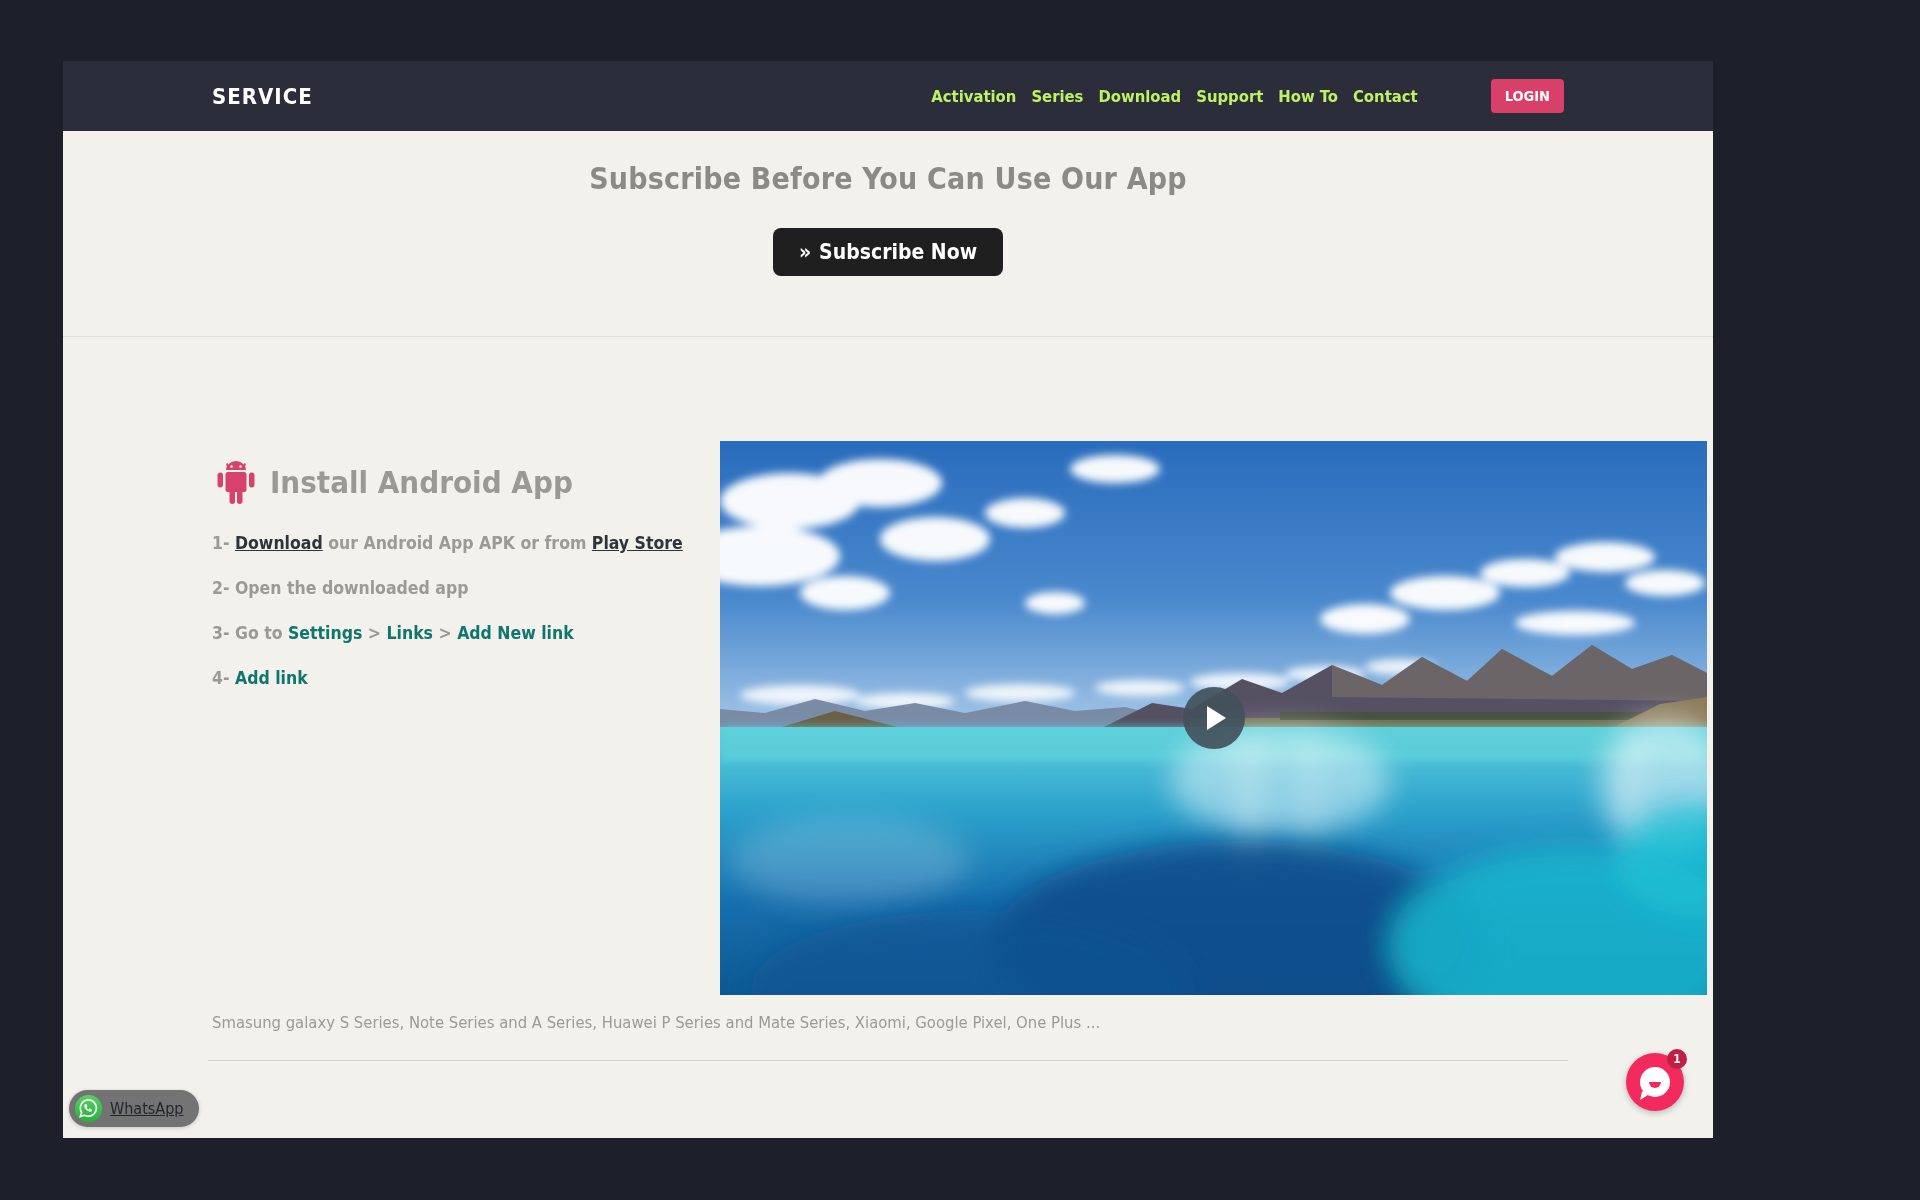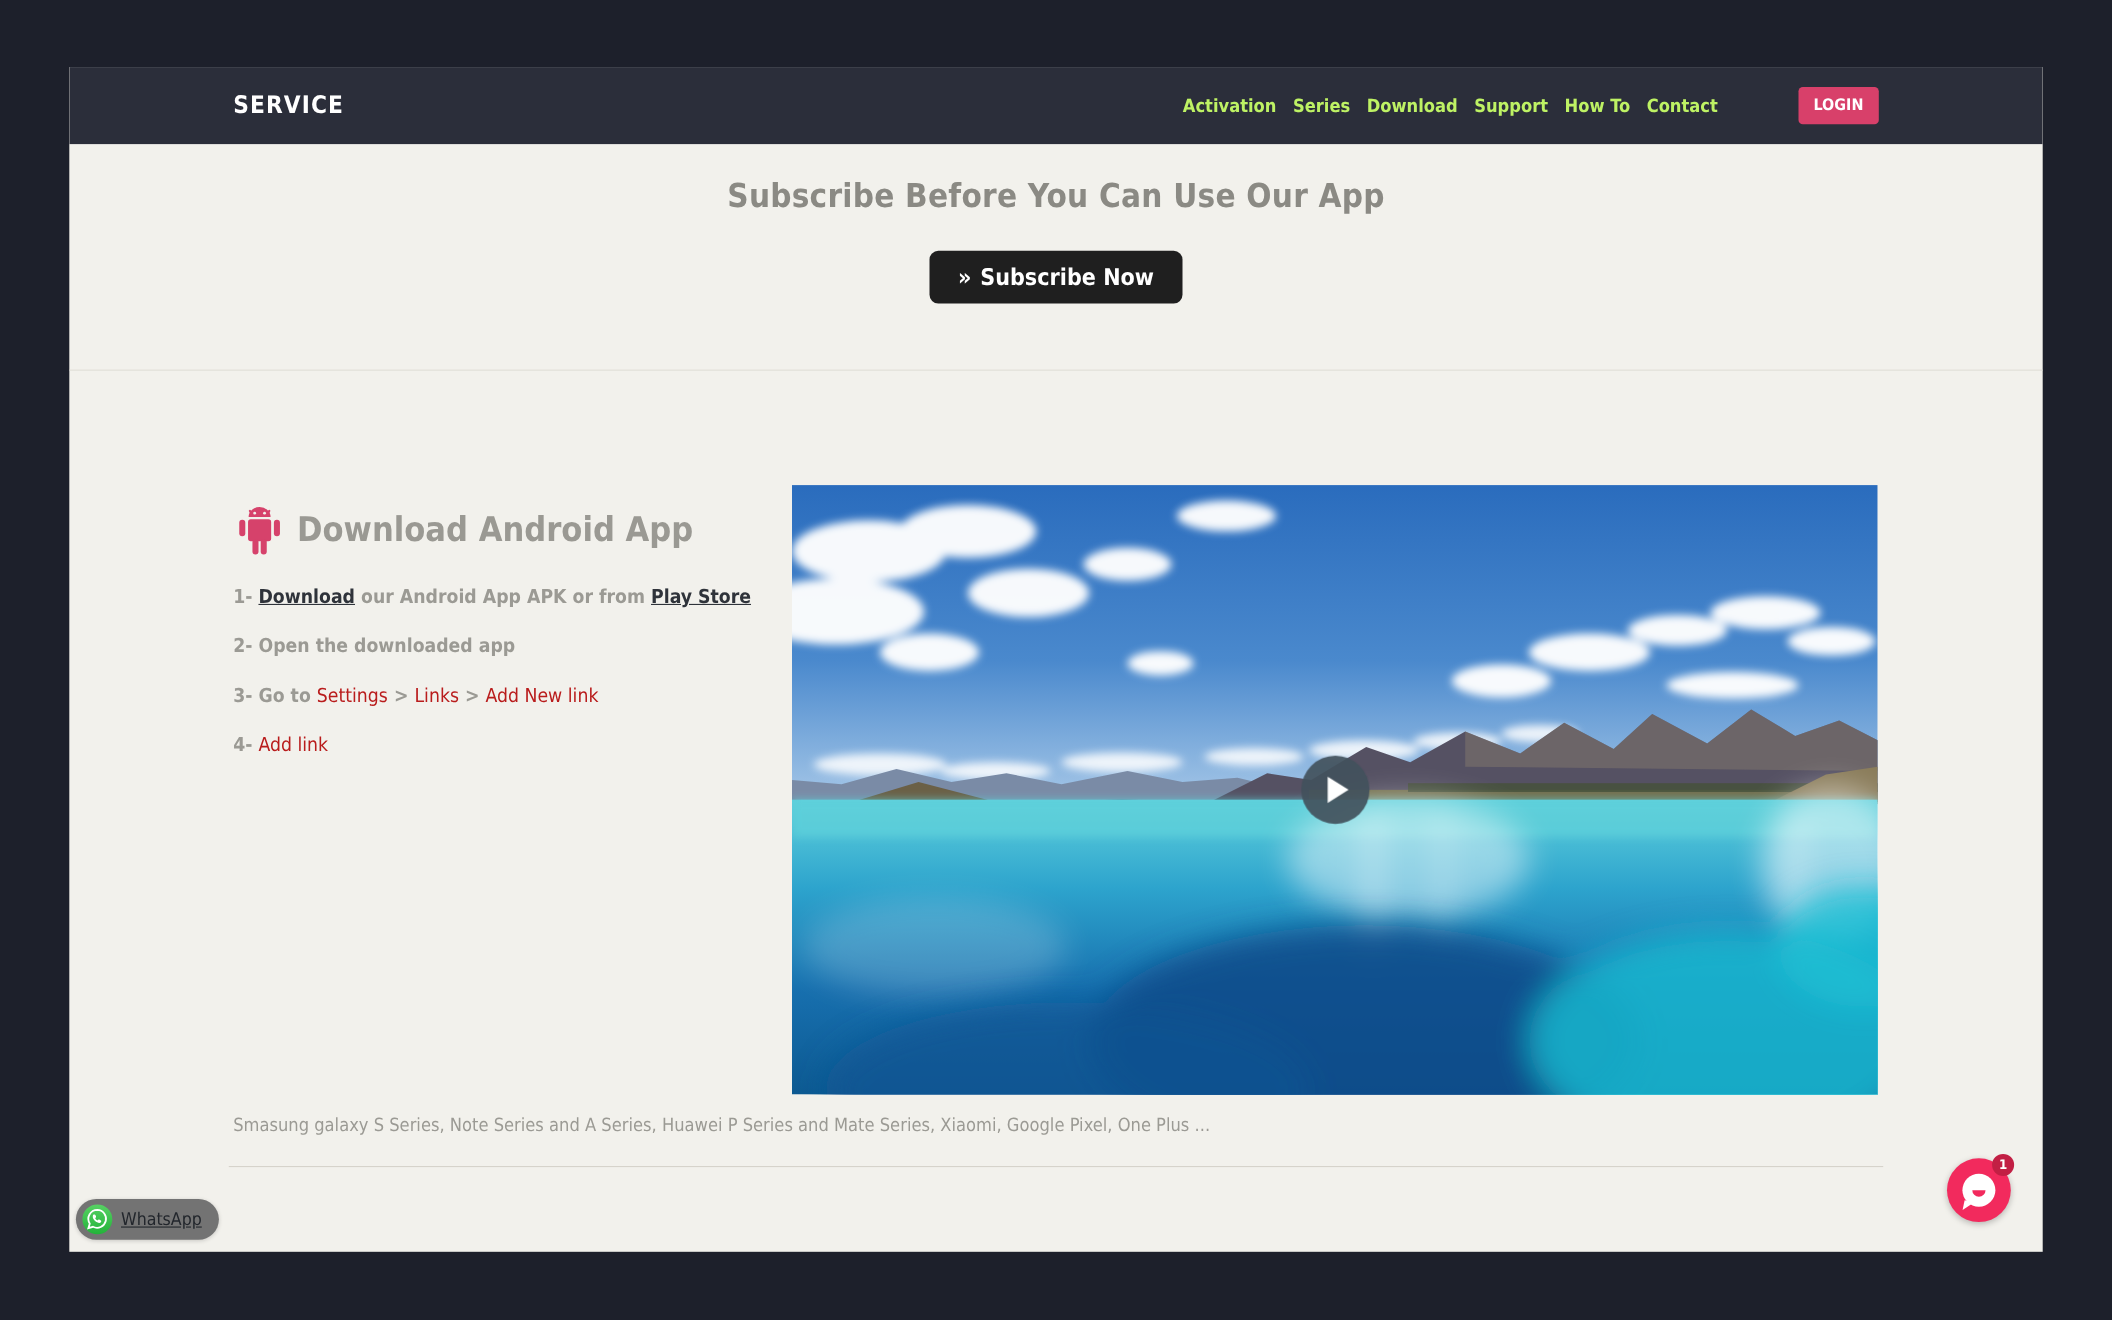--- a/index.html
+++ b/index.html
@@ -6,21 +6,21 @@
   body{
     width:1920px;height:1200px;
     background:#1d202b;
     font-family:"DejaVu Sans","Liberation Sans",sans-serif;
     font-stretch:condensed;
     overflow:hidden;
     position:relative;
   }
   .content-card{
     position:absolute;left:63px;top:61px;
-    width:1794px;height:1077px;
+    width:1650px;height:1077px;
     background:#f2f1ec;
     overflow:hidden;
   }
   
   .site-header{
     height:70px;background:#2b2e3a;
     display:flex;align-items:center;justify-content:space-between;
     padding:0 149px;box-sizing:border-box;
   }
   .brand{color:#fff;font-size:22px;font-weight:700;letter-spacing:1px;cursor:pointer;}
@@ -45,21 +45,21 @@
   .subscribe-btn .chev{font-size:21px;font-weight:700;letter-spacing:-2px;}
   
   .main-section{display:flex;margin-top:104px;padding:0 149px;}
   .left-col{width:508px;box-sizing:border-box;padding-top:16px;flex:none;}
   .install-title-row{display:flex;align-items:center;gap:10px;}
   .android-icon{width:48px;height:50px;flex:none;}
   .install-title{font-size:31px;font-weight:700;color:#9a9993;margin:0;}
   .steps{margin-top:26px;font-size:17.5px;}
   .step{margin-bottom:25px;color:#9b9a94;font-weight:700;}
   .step .muted{color:#9b9a94;font-weight:700;}
-  .step .bold{color:#b91c1c;font-weight:400;}
+  .step .bold{color:#0f766e;font-weight:700;}
   .step a.link{color:#2f333a;font-weight:700;text-decoration:underline;cursor:pointer;}
   
   .video-wrap{position:relative;width:987px;height:554px;flex:none;cursor:pointer;}
   .video-wrap svg{display:block;}
   .play-btn{
     position:absolute;left:50%;top:50%;transform:translate(-50%,-50%);
     width:62px;height:62px;border-radius:50%;
     background:rgba(66,81,92,0.92);
     display:flex;align-items:center;justify-content:center;
   }
@@ -139,21 +139,21 @@
             <rect x="31" y="6.2" width="2" height="6" rx="1" transform="rotate(28 32 9)"></rect>
             <rect x="13.5" y="15" width="21" height="20" rx="2.5"></rect>
             <rect x="5.5" y="15.5" width="5.5" height="15" rx="2.7"></rect>
             <rect x="37" y="15.5" width="5.5" height="15" rx="2.7"></rect>
             <rect x="17.5" y="33" width="5.5" height="14" rx="2.7"></rect>
             <rect x="25" y="33" width="5.5" height="14" rx="2.7"></rect>
           </g>
           <circle cx="19.5" cy="9.5" r="1.3" fill="#f2f1ec"></circle>
           <circle cx="28.5" cy="9.5" r="1.3" fill="#f2f1ec"></circle>
         </svg>
-        <h2 class="install-title">Download Android App</h2>
+        <h2 class="install-title">Install Android App</h2>
       </div>
       <div class="steps">
           <div class="step"><span class="muted">1- </span><a class="link">Download</a><span class="muted"> our Android App APK or from </span><a class="link">Play Store</a></div>
           <div class="step"><span class="muted">2- </span><span class="muted">Open the downloaded app</span></div>
           <div class="step"><span class="muted">3- </span><span class="muted">Go to </span><span class="bold">Settings</span><span class="muted"> &gt; </span><span class="bold">Links</span><span class="muted"> &gt; </span><span class="bold">Add New link</span></div>
           <div class="step"><span class="muted">4- </span><span class="bold">Add link</span></div>
         </div>
     </div>
 
     <div class="video-wrap">

